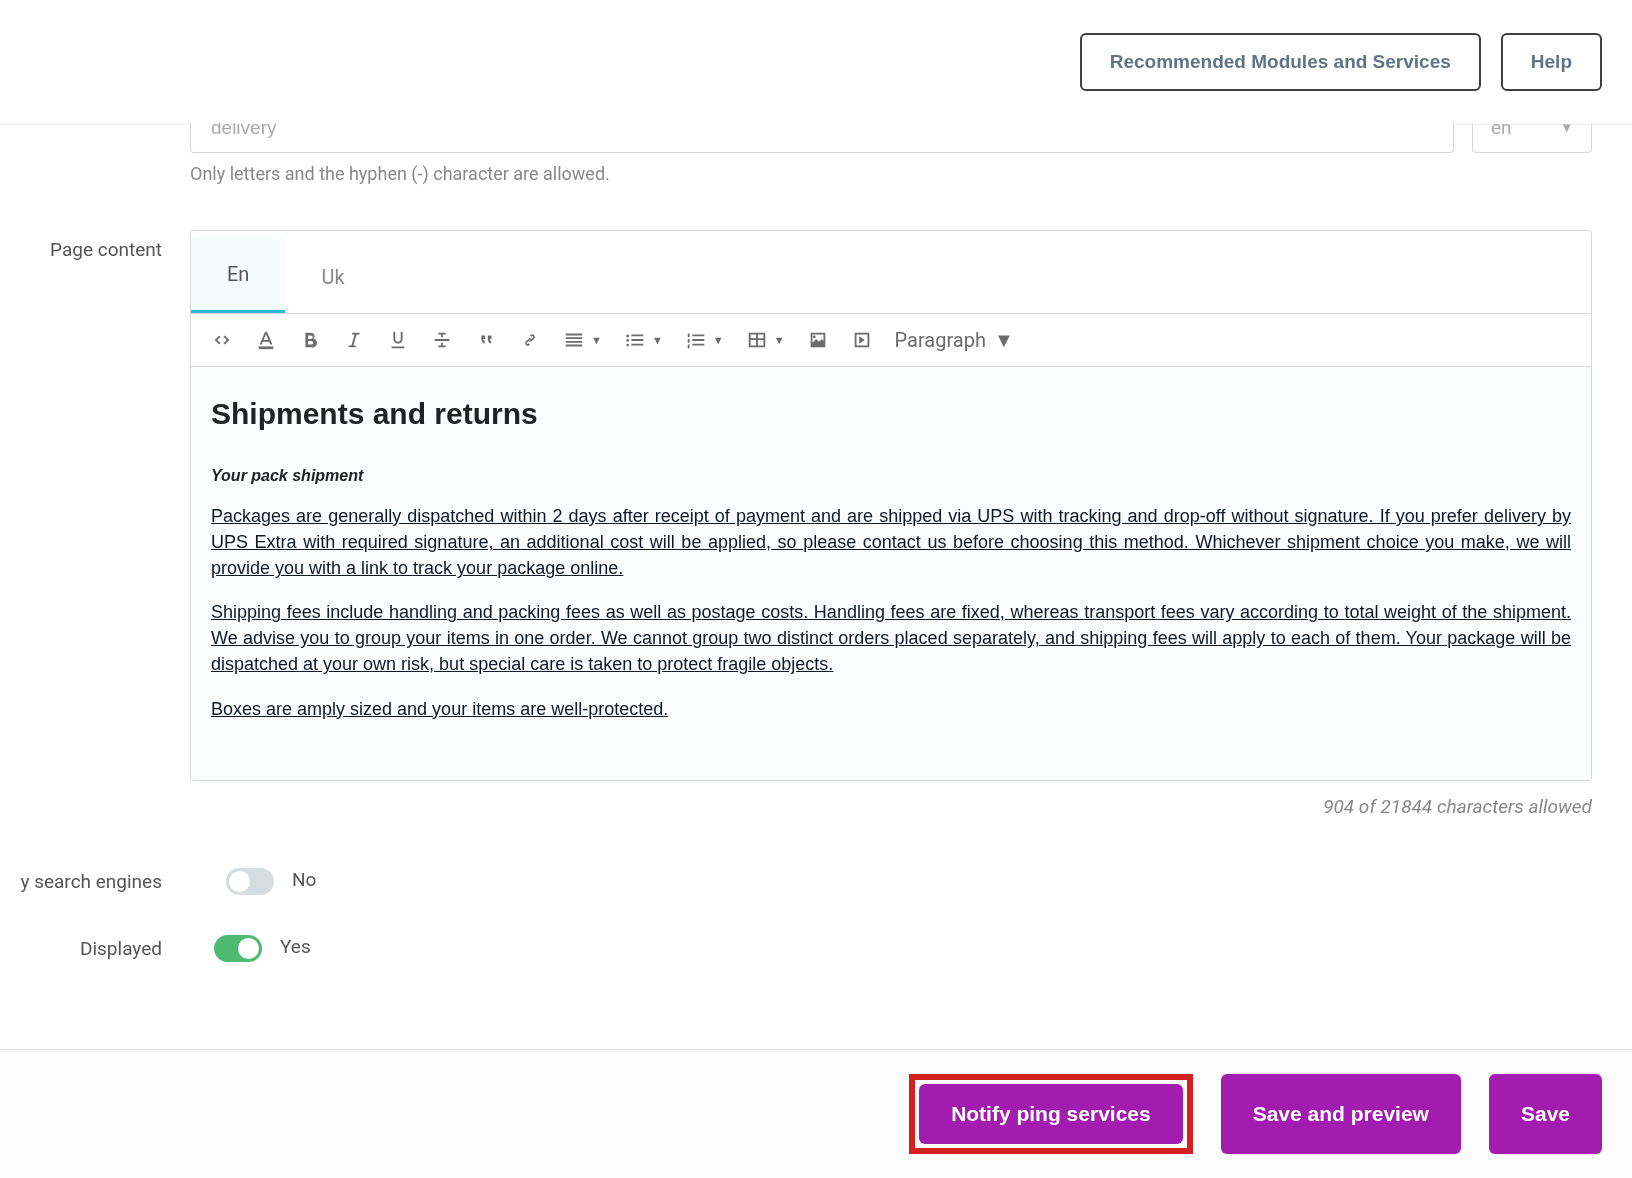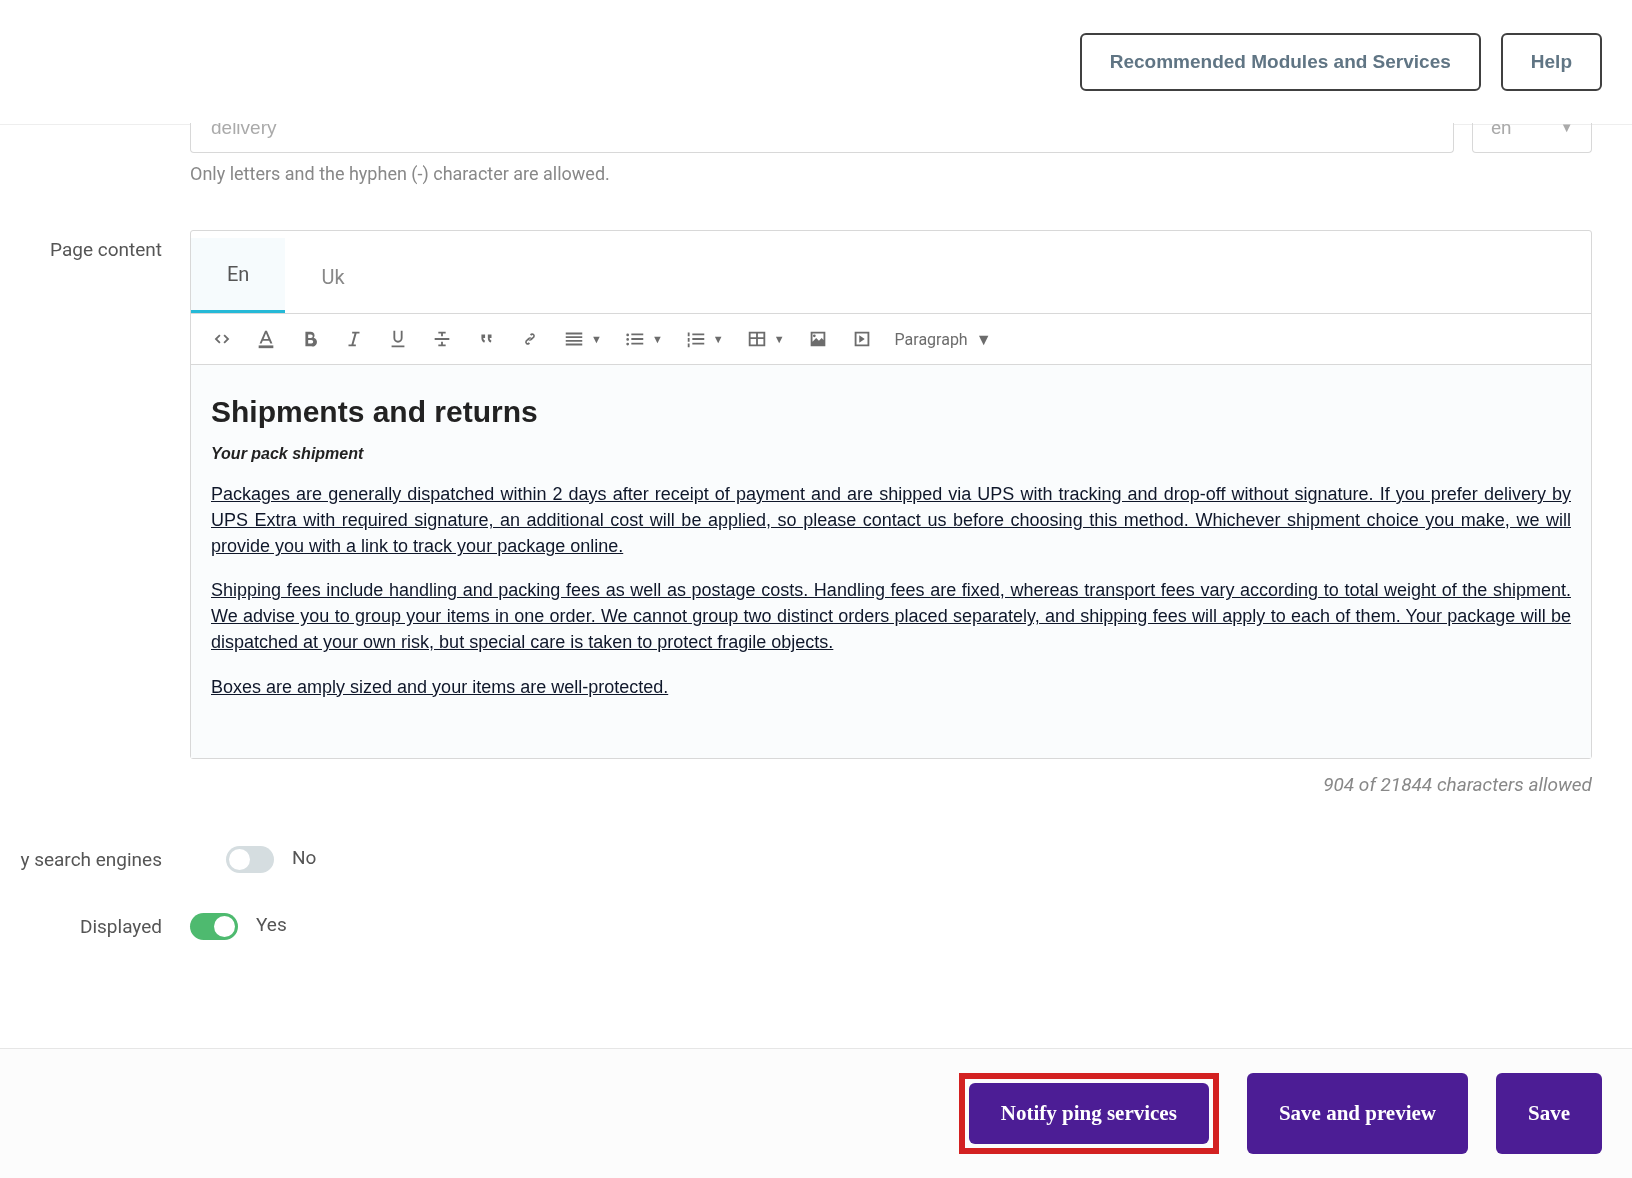--- a/index.html
+++ b/index.html
@@ -119,30 +119,30 @@
   width: 22px;
   height: 22px;
   display: flex;
   align-items: center;
   justify-content: center;
   cursor: pointer;
 }
 .tb-btn svg { width: 22px; height: 22px; fill: #6c6c6c; }
 .tb-drop { display: flex; align-items: center; gap: 6px; cursor: pointer; }
 .tb-drop .caret { font-size: 11px; color: #6c6c6c; }
-.tb-text { font-size: 16px; color: #6c6c6c; cursor: pointer; display: flex; align-items: center; gap: 8px; }
+.tb-text { font-size: 20px; color: #6c6c6c; cursor: pointer; display: flex; align-items: center; gap: 8px; }
 .editor-content {
   padding: 30px 20px 40px 20px;
   background: #fafcfd;
 }
 .editor-content h2 {
   font-weight: 700;
   font-size: 30px;
   color: #222;
-  margin-bottom: 16px;
+  margin-bottom: 36px;
   font-family: Verdana, Geneva, sans-serif;
 }
 .editor-content h3 {
   font-weight: 700;
   font-size: 16px;
   color: #222;
   margin-bottom: 18px;
   font-family: Verdana, Geneva, sans-serif;
   font-style: italic;
 }
@@ -191,29 +191,28 @@
   left: 0;
   right: 0;
   border-top: 1px solid #e6e6e6;
   background: #fcfcfc;
   padding: 24px 30px;
   display: flex;
   justify-content: flex-end;
   gap: 28px;
 }
 .primary-btn {
-  background: #4c1d95;
+  background: #a21caf;
   color: #fff;
   border: none;
   font-weight: 700;
   font-size: 21px;
   padding: 18px 32px;
   border-radius: 6px;
   cursor: pointer;
-  font-family: Liberation Serif, serif;
 }
 .highlight-box {
   border: 6px solid #d32121;
   padding: 4px;
   display: inline-flex;
 }
 .cutoff-top {
   overflow: hidden;
   height: 30px;
   display: flex;
@@ -363,21 +362,21 @@
     <div class="form-field">
       <div class="toggle-wrap">
         <div class="toggle off">
             <div class="knob"></div>
           </div>
         <span class="toggle-label">No</span>
       </div>
     </div>
   </div>
 
-  <div class="form-row toggle-row" style="margin-top:40px;">
+  <div class="form-row toggle-row" style="margin-top:40px;gap:24px;">
     <div class="form-label" style="padding-top:0;">Displayed</div>
     <div class="form-field">
       <div class="toggle-wrap">
         <div class="toggle on">
             <div class="knob"></div>
           </div>
         <span class="toggle-label">Yes</span>
       </div>
     </div>
   </div>

